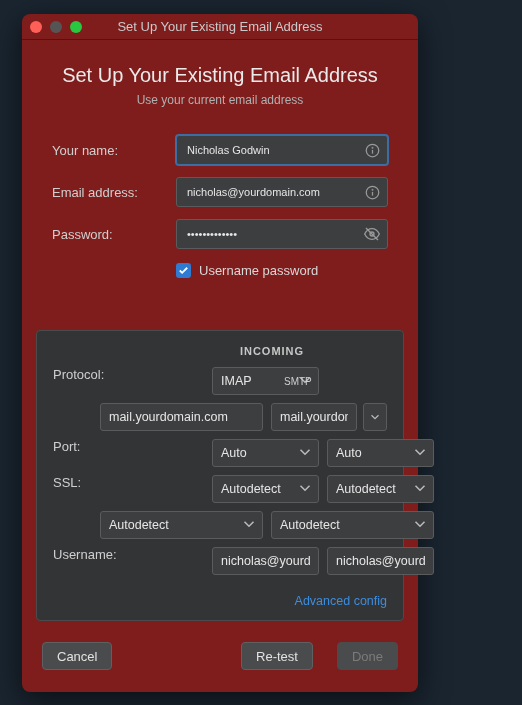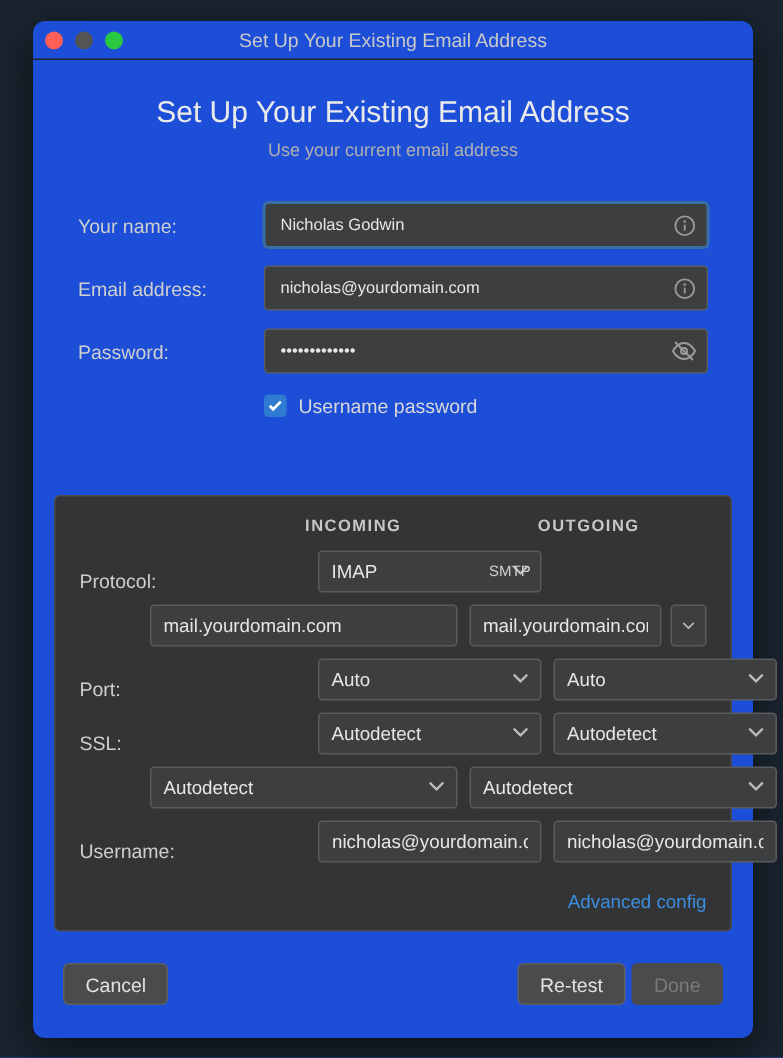--- a/index.html
+++ b/index.html
@@ -6,22 +6,22 @@
   html, body { width: 522px; height: 705px; overflow: hidden; }
   body {
     font-family: -apple-system, "Helvetica Neue", Arial, sans-serif;
     font-size: 13px;
     background: #1a2530;
     color: #d8d8d8;
   }
   .window {
     position: absolute;
     left: 22px; top: 14px;
-    width: 480px; height: 678px;
-    background: #1d4ed8;
+    width: 396px; height: 678px;
+    background: #7f1d1d;
     border-radius: 8px;
     box-shadow: 0 8px 30px rgba(0,0,0,0.6);
     display: flex; flex-direction: column;
   }
   .titlebar {
     height: 26px;
     display: flex; align-items: center;
     padding: 0 8px;
     border-bottom: 1px solid #252628;
     position: relative;
@@ -74,21 +74,21 @@
     margin: 52px 14px 0;
     border: 1px solid #4a4b4d; border-top-color:#4a4b4d;
     border-radius: 4px;
     background: #333436;
     padding: 14px 16px 12px;
   }
   .col-headers { display:flex; margin-bottom: 10px; }
   .col-headers .spacer { width: 104px; }
   .col-headers .col { flex:1; text-align:center; font-size:11px; letter-spacing:1px; color:#c7c7c7; font-weight:700; }
 
-  .srow { display:flex; align-items:flex-end; gap:8px; margin-bottom:8px; }
+  .srow { display:flex; align-items:flex-start; gap:8px; margin-bottom:8px; }
   .srow .slabel { width: 104px; font-size:13px; color:#cfcfcf; }
   .slot { flex:1; min-width:0; }
   .select, .sinput {
     width:100%; height:28px;
     background:#3d3e40; border:1px solid #5a5b5d; border-radius:3px;
     color:#e6e6e6; font-size:12.5px;
     padding: 0 8px;
     display:flex; align-items:center; justify-content:space-between;margin-left:47px;
   }
   .select .chev { color:#bbb; margin-left:4px; }
@@ -106,21 +106,21 @@
     display:flex; justify-content:space-between; align-items:center;
     padding: 18px 20px 22px;
   }
   .btn {
     height:28px; padding:0 14px;
     background:#4a4b4d; border:1px solid #5f6062; border-radius:4px;
     color:#e2e2e2; font-size:13px;
     display:flex; align-items:center; cursor:pointer;
   }
   .btn.disabled { color:#7b7b7b; border-color:#4a4b4d; cursor:default; }
-  .footer-right { display:flex; gap:4px; }
+  .footer-right { display:flex; gap:24px; }
 </style>
 </head>
 <body>
 
 <div class="window">
 
   <div class="titlebar">
     <div class="traffic">
       <div class="dot red"></div>
       <div class="dot yellow"></div>
@@ -187,21 +187,20 @@
             </svg>
         </div>
         <span>Username password</span>
       </div>
     </div>
 
     <div class="servers">
       <div class="col-headers">
         <div class="spacer"></div>
         <div class="col">INCOMING</div>
-        <div class="col">OUTGOING</div>
       </div>
 
       <div class="srow">
         <div class="slabel">Protocol:</div>
         <div class="slot">
           <div class="select dropdown">
             <span>IMAP</span>
             <span class="chev"><svg width="18" height="18" viewBox="0 0 24 24" fill="none" stroke="currentColor" stroke-width="2">
                   <polyline points="6 9 12 15 18 9"></polyline>
                 </svg></span>

